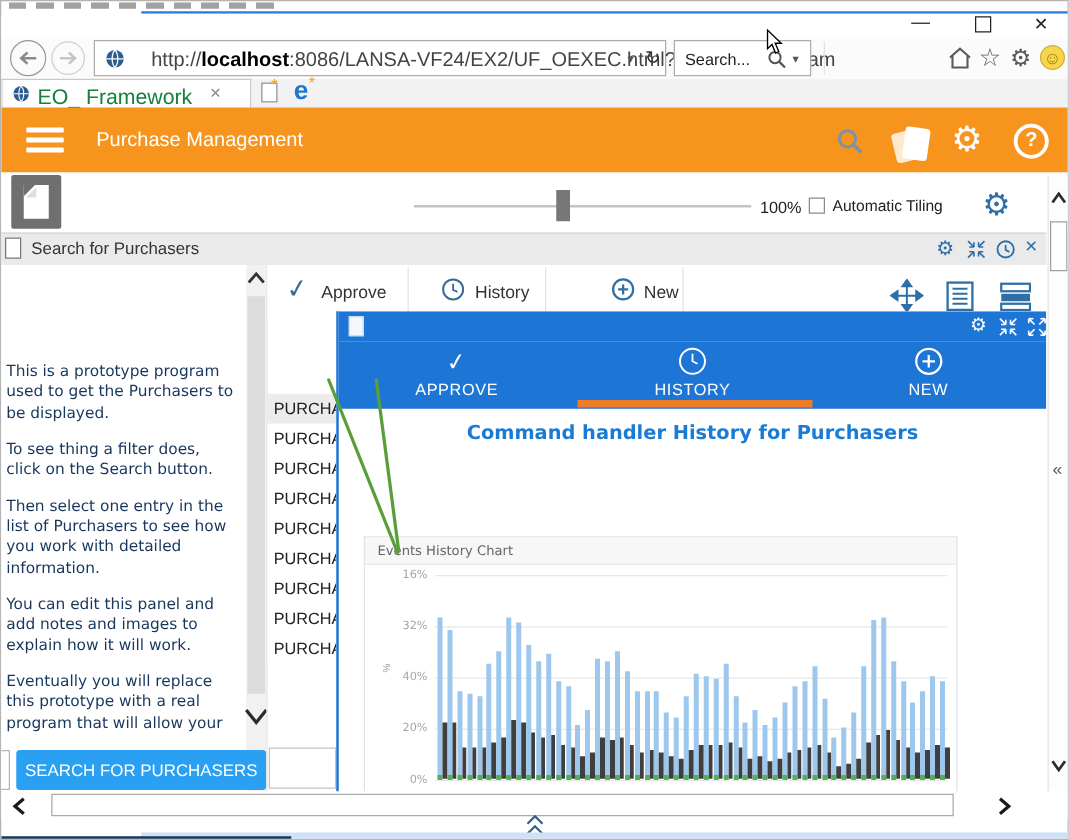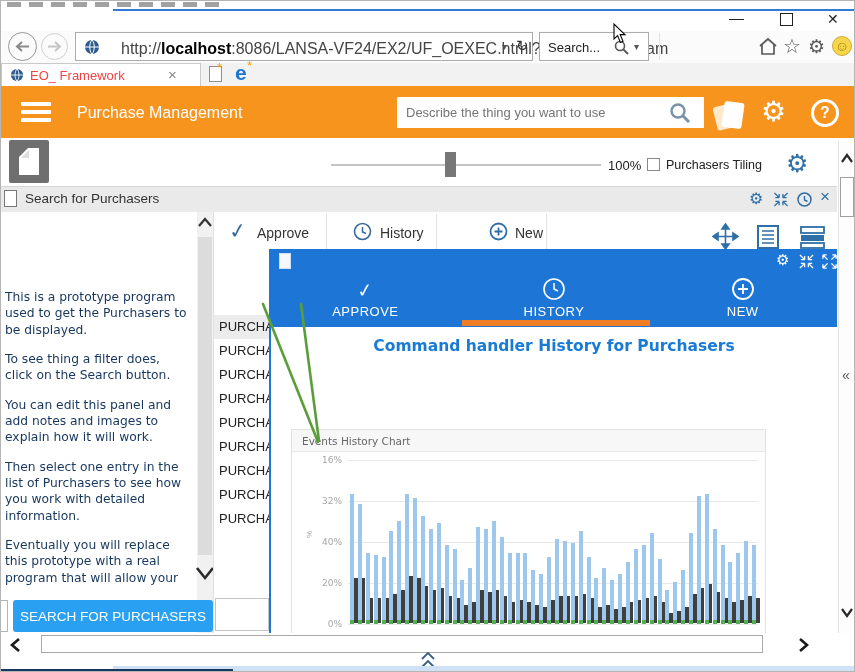--- a/index.html
+++ b/index.html
@@ -82,40 +82,39 @@
   <div class="abs navcircle" style="left:831px;top:35px;width:20px;height:20px;background:#f8d64a;border:1px solid #cfa93c;">
     <span style="font-size:14px;color:#9a7a10;line-height:1;">☺</span>
   </div>
 
   <div class="abs" style="left:0;top:62px;width:855px;height:23px;background:#f2f2f2;"></div>
   <div class="abs tab" style="left:0;top:62px;width:200px;height:23px;">
     <svg class="abs" style="left:8px;top:4px;" width="14" height="14" viewBox="0 0 16 16">
         <circle cx="8" cy="8" r="7" fill="#2d5c8f"></circle>
         <path d="M1 8 H15 M8 1 C5 4 5 12 8 15 C11 12 11 4 8 1" stroke="#fff" stroke-width="1" fill="none"></path>
       </svg>
-    <div class="abs txt" style="left:28px;top:4px;font-size:13px;color:#ef4444;">EO_ Framework</div>
+    <div class="abs txt" style="left:28px;top:4px;font-size:17px;color:#15803d;">EO_ Framework</div>
     <div class="abs txt" style="left:166px;top:2px;font-size:15px;color:#888;">×</div>
   </div>
   <div class="abs" style="left:206px;top:64px;width:22px;height:19px;">
     <div class="pageicon" style="left:2px;top:1px;width:13px;height:16px;"></div>
     <div class="abs txt" style="left:10px;top:-5px;font-size:13px;color:#f7a600;">*</div>
   </div>
   <div class="abs" style="left:232px;top:62px;width:24px;height:22px;">
     <div class="abs txt" style="left:2px;top:-2px;font-size:21px;font-weight:bold;color:#1c76d2;">e</div>
     <div class="abs txt" style="left:14px;top:-5px;font-size:13px;color:#f7a600;">*</div>
   </div>
 
   <div class="abs" style="left:0;top:85px;width:855px;height:52px;background:#f7941d;"></div>
   <div class="abs" style="left:20px;top:101px;">
     <div class="hambar"></div>
       <div class="hambar"></div>
       <div class="hambar" style="margin-bottom:0;"></div>
   </div>
   <div class="abs txt" style="left:76px;top:103px;font-size:16px;color:#fff;font-weight:500;">Purchase Management</div>
-  <input class="abs" style="left: 396px; top: 96px; width: 268px; height: 31px; border: none; padding: 0px 30px 0px 9px; font-size: 13px; color: rgb(51, 51, 51); font-family: &quot;Liberation Sans&quot;, sans-serif; box-sizing: content-box; outline: none;" placeholder="Describe the thing you want to use">
   <svg class="abs" style="left:668px;top:101px;" width="22" height="22" viewBox="0 0 22 22">
       <circle cx="9" cy="9" r="6.5" fill="none" stroke="#7a93a8" stroke-width="2.4"></circle>
       <path d="M14 14 L20 20" stroke="#7a93a8" stroke-width="3"></path>
     </svg>
   <div class="abs" style="left:712px;top:98px;width:34px;height:32px;">
     <div class="abs" style="left:2px;top:6px;width:20px;height:24px;background:#ffe9cd;border-radius:3px;transform:rotate(-14deg);"></div>
     <div class="abs" style="left:10px;top:3px;width:20px;height:26px;background:#fff;border-radius:3px;transform:rotate(8deg);"></div>
   </div>
   <div class="abs txt" style="left:760px;top:94px;font-size:28px;color:#fff;">⚙</div>
   <div class="abs navcircle" style="left:810px;top:98px;width:28px;height:28px;border:3px solid #fff;">
@@ -125,21 +124,21 @@
   <div class="abs" style="left:0;top:137px;width:855px;height:46px;background:#fff;"></div>
   <div class="abs" style="left:8px;top:139px;width:40px;height:43px;background:#6f6f6f;border-radius:2px;">
     <div class="abs" style="left:10px;top:8px;width:20px;height:27px;background:#fff;"></div>
     <div class="fold" style="left:10px;top:8px;border-width:9px 9px 0 0;border-color:#6f6f6f transparent transparent transparent;"></div>
     <div class="fold" style="left:12px;top:10px;border-width:0 0 8px 8px;border-color:transparent transparent #d9d9d9 transparent;opacity:.9;"></div>
   </div>
   <div class="abs" style="left:330px;top:163px;width:270px;height:2px;background:#c4c4c4;"></div>
   <div class="abs" style="left:444px;top:151px;width:11px;height:25px;background:#777;"></div>
   <div class="abs txt" style="left:607px;top:157px;font-size:13px;color:#222;">100%</div>
   <div class="abs" style="left:646px;top:157px;width:13px;height:13px;background:#fff;border:1px solid #8a8a8a;box-sizing:border-box;"></div>
-  <div class="abs txt" style="left:665px;top:157px;font-size:12.5px;color:#222;">Purchasers Tiling</div>
+  <div class="abs txt" style="left:665px;top:157px;font-size:12.5px;color:#222;">Automatic Tiling</div>
   <div class="abs txt" style="left:785px;top:148px;font-size:25px;color:#2f6fa7;">⚙</div>
 
   <div class="abs" style="left:0;top:185px;width:836px;height:26px;background:#eaeaea;border-top:1px solid #d5d5d5;box-sizing:border-box;"></div>
   <div class="pageicon" style="left:3px;top:189px;width:13px;height:17px;border-color:#777;"></div>
   <div class="abs txt" style="left:24px;top:190px;font-size:13.5px;color:#333;">Search for Purchasers</div>
   <div class="abs txt" style="left:748px;top:188px;font-size:16px;color:#2f6fa7;">⚙</div>
   <svg class="abs" style="left:772px;top:191px;" width="16" height="15" viewBox="0 0 16 16">
       <path d="M1 1 L6 6 M6 6 H2 M6 6 V2 M15 1 L10 6 M10 6 h4 M10 6 v-4 M1 15 L6 10 M6 10 H2 M6 10 v4 M15 15 L10 10 M10 10 h4 M10 10 v4" stroke="#2f6fa7" stroke-width="1.4" fill="none"></path>
     </svg>
   <svg class="abs" style="left:795px;top:190px;" width="17" height="17" viewBox="0 0 17 17">
@@ -147,22 +146,22 @@
       <path d="M8.5 5 V9 L11.5 10.5" fill="none" stroke="#2f6fa7" stroke-width="1.4"></path>
     </svg>
   <div class="abs txt" style="left:819px;top:186px;font-size:17px;color:#2f6fa7;">×</div>
 
   <div class="abs" style="left:0;top:211px;width:196px;height:421px;background:#fff;"></div>
   <div class="abs" style="left:0;top:224px;width:192px;text-align:center;color:#2e7bd0;font-size:17.5px;line-height:27px;font-family:'DejaVu Sans',sans-serif;">
   </div>
   <div class="abs para" style="left:4px;top:288px;width:186px;height:306px;overflow:hidden;color:#17375d;font-size:12.3px;line-height:1.33;font-family:'DejaVu Sans',sans-serif;">
       <p>This is a prototype program used to get the Purchasers to be displayed.</p>
       <p>To see thing a filter does, click on the Search button.</p>
+      <p>Then select one entry in the list of Purchasers to see how you work with detailed information.</p>
       <p>You can edit this panel and add notes and images to explain how it will work.</p>
-      <p>Then select one entry in the list of Purchasers to see how you work with detailed information.</p>
       <p>Eventually you will replace this prototype with a real program that will allow your</p>
     </div>
 
   <div class="abs" style="left:196px;top:211px;width:16px;height:421px;background:#f1f1f1;"></div>
   <svg class="abs" style="left:197px;top:216px;" width="14" height="10" viewBox="0 0 14 10">
       <polyline points="1,9 7,2 13,9" fill="none" stroke="#333" stroke-width="2.2"></polyline>
     </svg>
   <div class="abs" style="left:197px;top:236px;width:14px;height:318px;background:#dcdcdc;"></div>
   <svg class="abs" style="left:194px;top:564px;" width="20" height="16" viewBox="0 0 20 16">
       <polyline points="2,3 10,13 18,3" fill="none" stroke="#2b2b2b" stroke-width="2.6"></polyline>

